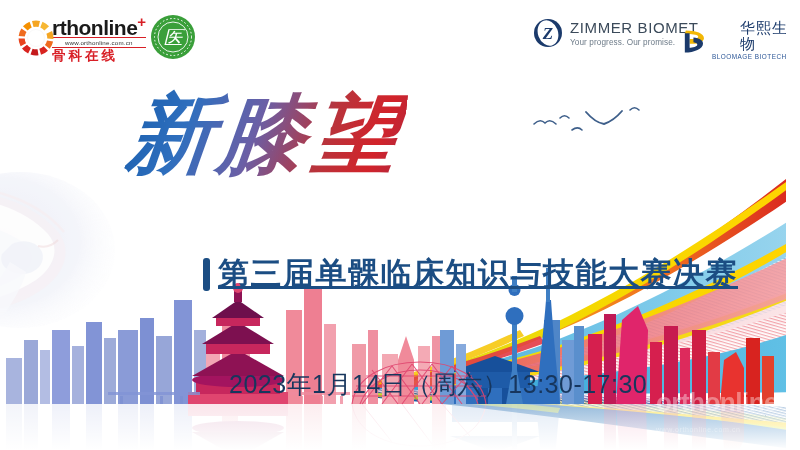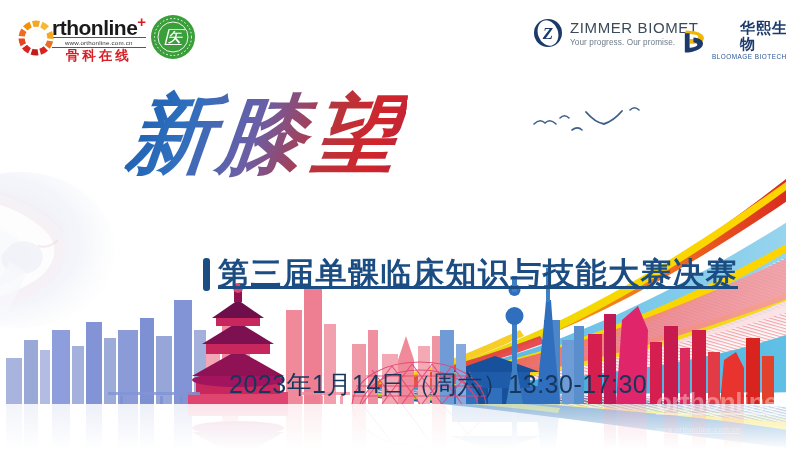--- a/index.html
+++ b/index.html
@@ -18,32 +18,32 @@
   
   .logo-row{position:absolute;top:0;left:0;width:800px;height:72px;}
   .logo{position:absolute;display:flex;align-items:center;}
 
   .logo-orthonline{left:16px;top:12px;}
   .oi-swirl{width:40px;height:40px;position:relative;}
   .oi-text{margin-left:-4px;}
   .oi-word{font-size:21px;font-weight:bold;color:#1a1a1a;letter-spacing:-0.5px;line-height:19px;font-family:"Liberation Sans",sans-serif;position:relative;}
   .oi-plus{color:#d81f26;font-size:15px;font-weight:bold;vertical-align:super;}
   .oi-url{font-size:6.2px;color:#333;letter-spacing:0.2px;line-height:8px;border-top:1px solid #d81f26;border-bottom:1px solid #d81f26;padding:0.5px 0;text-align:center;}
-  .oi-cn{font-size:13.5px;font-weight:bold;color:#d81f26;letter-spacing:3px;line-height:15px;text-align:center;}
+  .oi-cn{font-size:13.5px;font-weight:bold;color:#d81f26;letter-spacing:3px;line-height:15px;}
 
   .logo-seal{left:150px;top:14px;}
 
   .logo-zimmer{left:533px;top:18px;}
   .zb-mark{width:30px;height:30px;margin-right:7px;}
   .zb-name{font-size:15px;letter-spacing:0.6px;color:#3b4a5a;line-height:18px;font-family:"Liberation Sans",sans-serif;}
   .zb-tag{font-size:8.2px;color:#6d7b88;letter-spacing:0.1px;line-height:11px;}
 
   .logo-bloomage{left:681px;top:20px;}
   .bl-mark{width:26px;height:28px;margin-right:6px;}
-  .bl-cn{font-size:15px;font-weight:bold;color:#1b3a6b;letter-spacing:1px;line-height:16px;margin-left:28px;}
+  .bl-cn{font-size:15px;font-weight:normal;color:#1b3a6b;letter-spacing:1px;line-height:16px;margin-left:28px;}
   .bl-en{font-size:6.4px;color:#2a5596;letter-spacing:0.5px;line-height:9px;}
 
   
   .title-block{position:absolute;left:0;top:78px;width:800px;}
 
   .brush-title{
     position:absolute;left:128px;top:8px;
     font-size:86px;line-height:96px;
     font-family:"DejaVu Serif","Liberation Serif",serif;
     font-weight:bold;font-style:italic;
@@ -71,21 +71,20 @@
     color:#17365d;letter-spacing:0.5px;white-space:nowrap;
     font-family:"Liberation Sans","DejaVu Sans",sans-serif;
     margin-top:40px;
   }
 
   .watermark{
     position:absolute;right:8px;bottom:6px;
     font-size:26px;font-weight:bold;color:rgba(255,255,255,0.38);
     letter-spacing:-0.5px;line-height:28px;
     font-family:"Liberation Sans",sans-serif;
-    text-decoration:underline;
   }
   .watermark .wm-sub{font-size:7px;font-weight:normal;letter-spacing:0.6px;display:block;}
 </style>
 </head>
 <body>
 
 <div id="poster">
 
   <svg class="bg-layer" viewBox="0 0 800 450" width="800" height="450" xmlns="http://www.w3.org/2000/svg">
     <defs>

